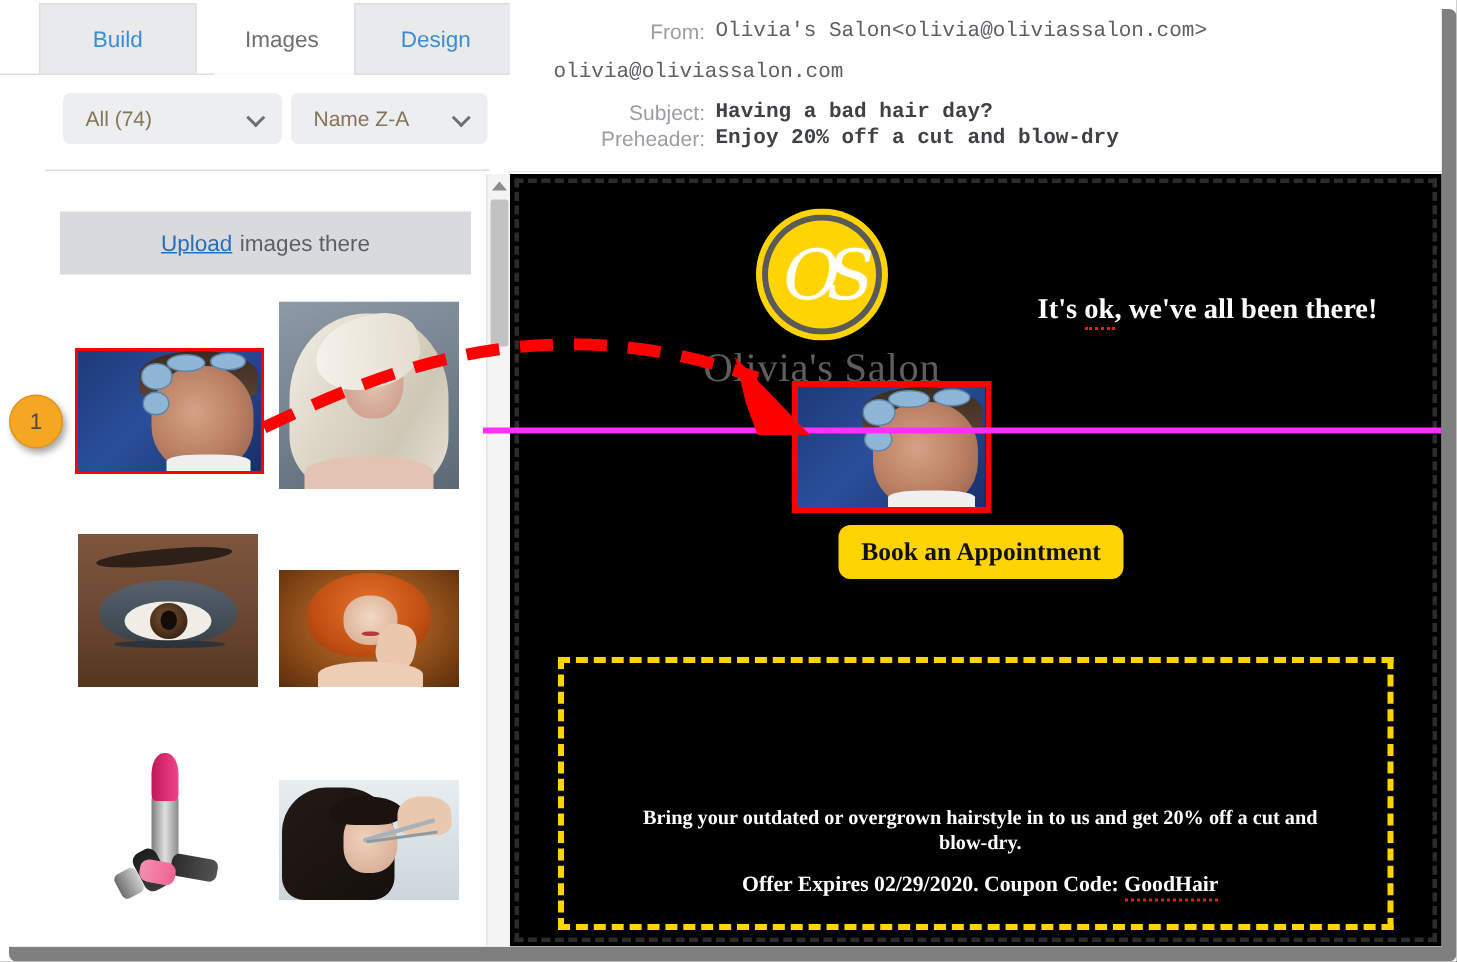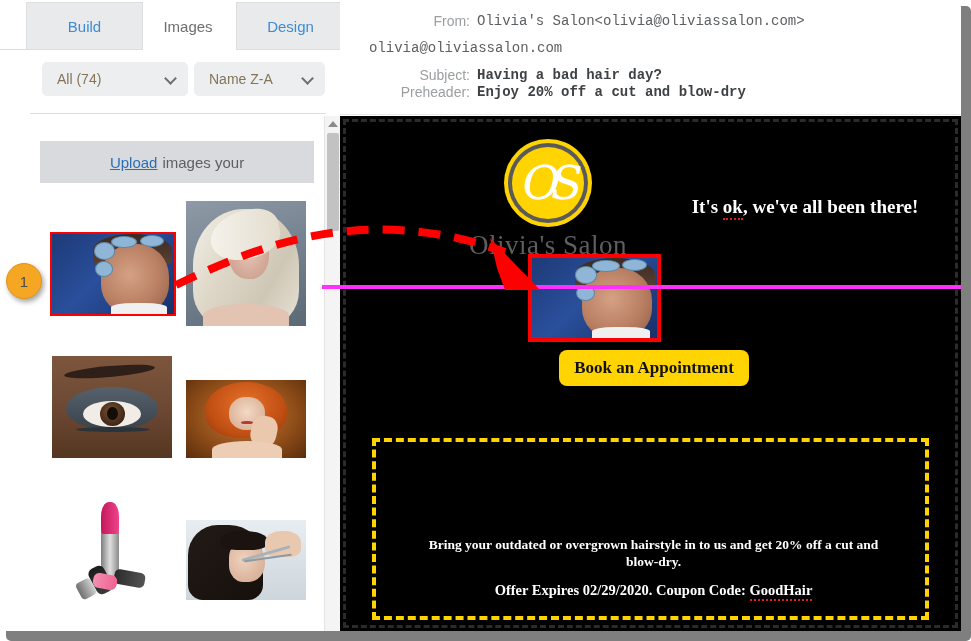--- a/index.html
+++ b/index.html
@@ -38,21 +38,21 @@
   .tab {
     position: absolute; top: 2px; height: 48px;
     display: flex; align-items: center; justify-content: center;
     font-size: 15px; cursor: pointer; user-select: none;
   }
   .tab.inactive {
     background: #e9eaec; color: #3d8bd4;
     border: 1px solid #dcdee0; border-bottom: none;
   }
   .tab.active { background: #ffffff; color: #6d6e71; }
-  .tab-build   { left: 26px;  width: 117px; }
+  .tab-build   { left: 26px;  width: 105px; }
   .tab-images  { left: 143px; width: 90px;  }
   .tab-design  { left: 236px; width: 109px; }
   .tab-underline {
     position: absolute; left: 0; top: 49px; width: 340px; height: 1px;
     background: #dcdee0;
   }
   .tab-underline-active {
     position: absolute; left: 143px; top: 49px; width: 93px; height: 2px;
     background: #ffffff;
   }
@@ -398,21 +398,21 @@
           <span class="select-label">Name Z-A</span>
           <span class="chev"></span>
         </div>
       </div>
       <div class="filter-divider"></div>
 
       <div class="gallery">
 
         <div class="upload-bar">
           <span class="upload-link">Upload</span>
-          <span class="upload-rest">images your</span>
+          <span class="upload-rest">images there</span>
         </div>
 
         <div class="thumb selected" style="left:52px; top:118px; width:122px; height:80px;">
           <div class="ph art-curlers">
             <div class="hair"></div>
             <div class="face"></div>
             <div class="roller" style="right:30%;top:2%;width:22%;height:16%;"></div>
             <div class="roller" style="right:8%;top:1%;width:20%;height:15%;"></div>
             <div class="roller" style="right:48%;top:10%;width:18%;height:22%;"></div>
             <div class="roller" style="right:50%;top:34%;width:15%;height:20%;"></div>

